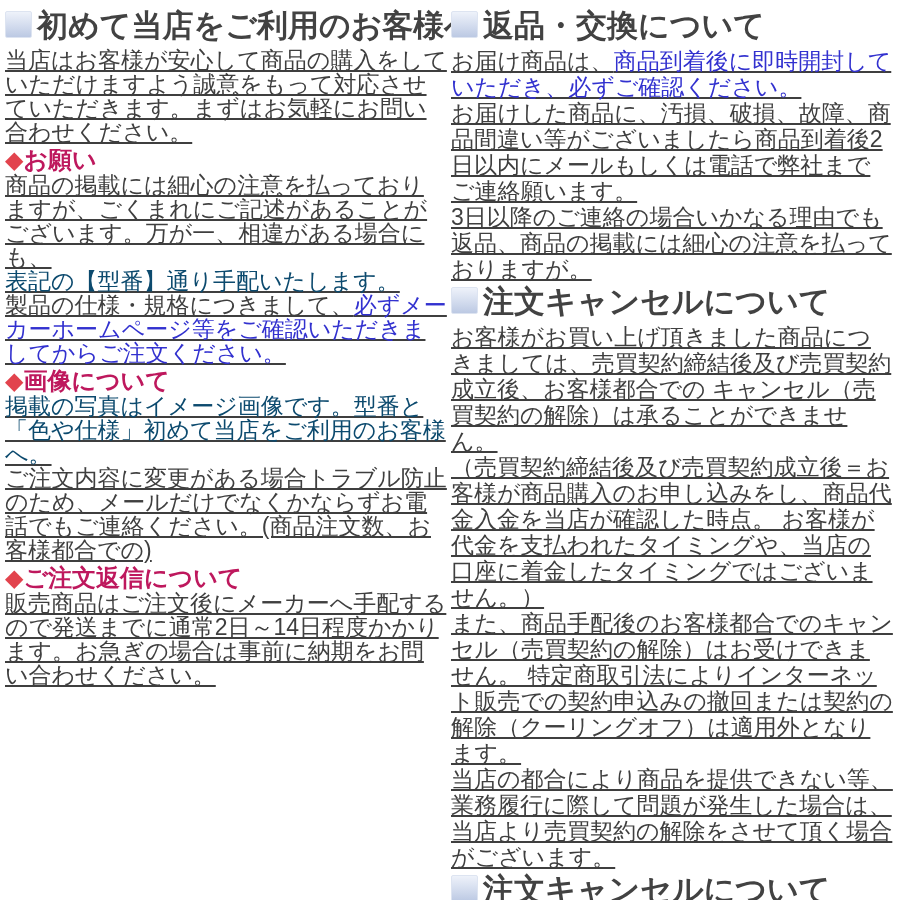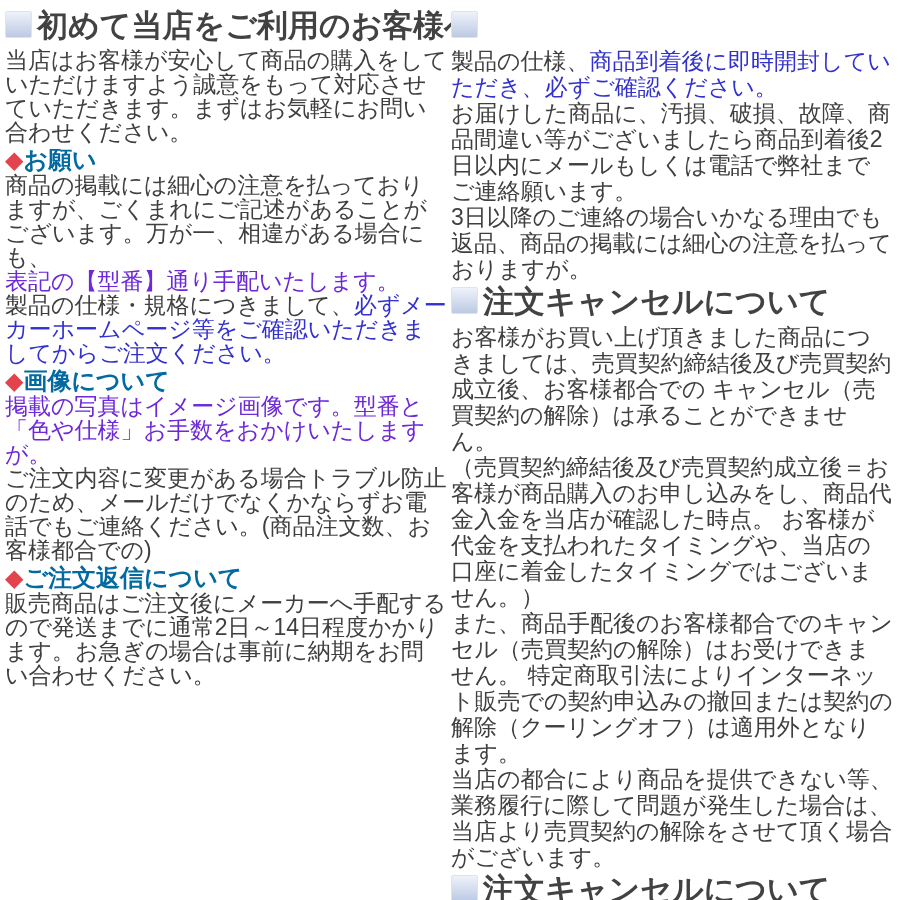--- a/index.html
+++ b/index.html
@@ -24,52 +24,53 @@
     height: 900px;
   }
   .col {
     width: 442px;
     flex: 0 0 442px;
   }
   p {
     margin: 0;
     font-size: 23px;
     letter-spacing: 0;
+    text-decoration: underline;
   }
   .col-left p  { line-height: 24px; }
   .col-right p { line-height: 26px; }
   h1 {
     margin: 0 0 2px 0;
     font-size: 31px;
     line-height: 40px;
     font-weight: bold;
     color: #424242;
     white-space: nowrap;
   }
   h2 {
     margin: 2px 0 0 0;
     font-size: 24px;
     line-height: 27px;
     font-weight: bold;
-    color: #0369a1;
+    color: #be185d;
     white-space: nowrap;
   }
   .sq {
     display: inline-block;
     width: 25px;
     height: 25px;
     margin-right: 5px;
     vertical-align: -2px;
     background: linear-gradient(180deg, #eef2fa 0%, #d3dcee 55%, #bcc9e3 100%);
     border: 1px solid #dde4f1;
     border-radius: 2px;
   }
   .diamond { color: #e2434d; }
   .diamond::before { content: "◆"; }
-  .red  { color: #6d28d9; text-align: right; }
+  .red  { color: #0c4a6e; text-align: right; }
   .blue { color: #3231cf; }
 </style>
 </head>
 <body>
 
 <div class="page">
 
   <div class="col col-left">
 
     <div>
@@ -79,39 +80,39 @@
 
     <div>
       <h2><span class="diamond"></span><span>お願い</span></h2>
       <p><span>商品の掲載には細心の注意を払っておりますが、ごくまれにご記述があることがございます。万が一、相違がある場合にも、</span></p>
       <p><span class="red">表記の【型番】通り手配いたします。</span></p>
       <p><span>製品の仕様・規格につきまして、</span><span class="blue">必ずメーカーホームページ等をご確認いただきましてからご注文ください。</span></p>
     </div>
 
     <div>
       <h2><span class="diamond"></span><span>画像について</span></h2>
-      <p><span class="red">掲載の写真はイメージ画像です。型番と「色や仕様」お手数をおかけいたしますが。</span></p>
+      <p><span class="red">掲載の写真はイメージ画像です。型番と「色や仕様」初めて当店をご利用のお客様へ。</span></p>
       <p><span>ご注文内容に変更がある場合トラブル防止のため、メールだけでなくかならずお電話でもご連絡ください。(商品注文数、お客様都合での)</span></p>
     </div>
 
     <div>
       <h2><span class="diamond"></span><span>ご注文返信について</span></h2>
     </div>
 
     <div>
       <p><span>販売商品はご注文後にメーカーへ手配するので発送までに通常2日～14日程度かかります。お急ぎの場合は事前に納期をお問い合わせください。</span></p>
     </div>
 
   </div>
 
   <div class="col col-right">
 
     <div>
-      <h1><span class="sq"></span></h1>
-      <p><span>製品の仕様、</span><span class="blue">商品到着後に即時開封していただき、必ずご確認ください。</span></p>
+      <h1><span class="sq"></span><span>返品・交換について</span></h1>
+      <p><span>お届け商品は、</span><span class="blue">商品到着後に即時開封していただき、必ずご確認ください。</span></p>
       <p><span>お届けした商品に、汚損、破損、故障、商品間違い等がございましたら商品到着後2日以内にメールもしくは電話で弊社までご連絡願います。</span></p>
       <p><span>3日以降のご連絡の場合いかなる理由でも返品、商品の掲載には細心の注意を払っておりますが。</span></p>
     </div>
 
     <div>
       <h1><span class="sq"></span><span>注文キャンセルについて</span></h1>
       <p><span>お客様がお買い上げ頂きました商品につきましては、売買契約締結後及び売買契約成立後、お客様都合での キャンセル（売買契約の解除）は承ることができません。</span></p>
       <p><span>（売買契約締結後及び売買契約成立後＝お客様が商品購入のお申し込みをし、商品代金入金を当店が確認した時点。 お客様が代金を支払われたタイミングや、当店の口座に着金したタイミングではございません。）</span></p>
       <p><span>また、商品手配後のお客様都合でのキャンセル（売買契約の解除）はお受けできません。 特定商取引法によりインターネット販売での契約申込みの撤回または契約の解除（クーリングオフ）は適用外となります。</span></p>
       <p><span>当店の都合により商品を提供できない等、業務履行に際して問題が発生した場合は、当店より売買契約の解除をさせて頂く場合がございます。</span></p>

